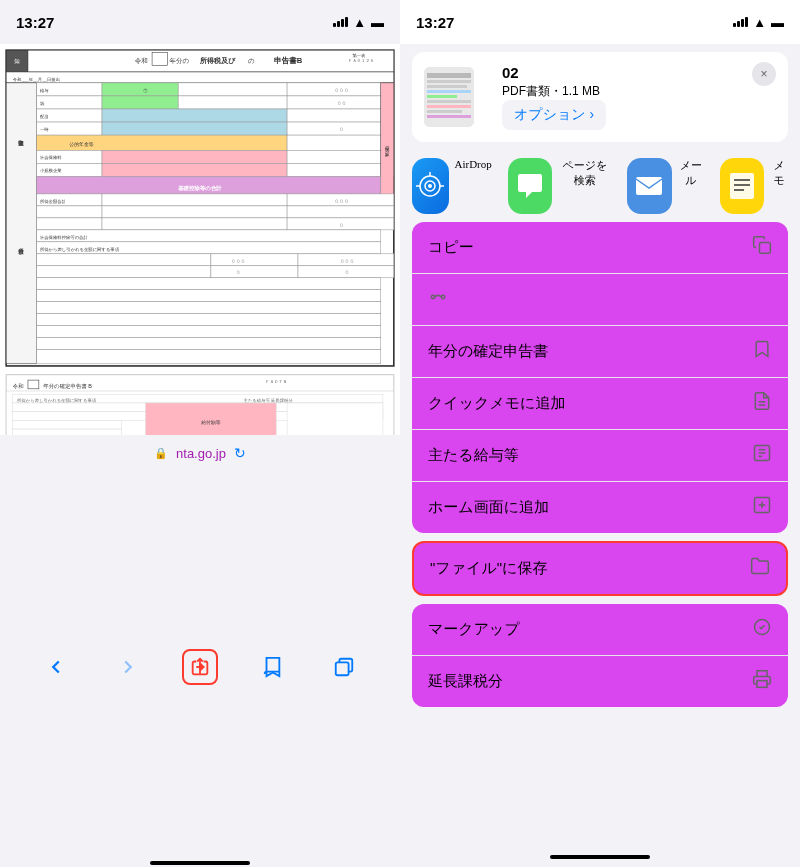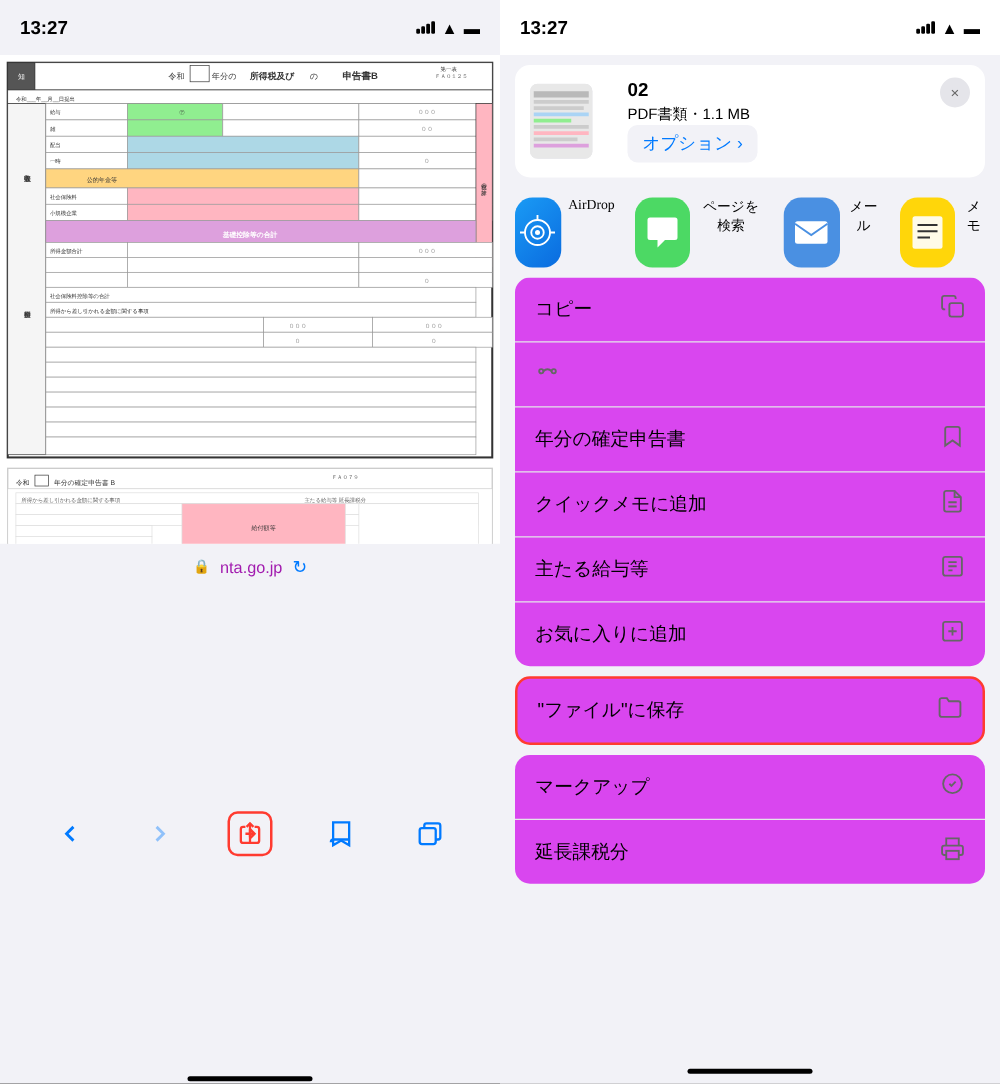--- a/index.html
+++ b/index.html
@@ -669,21 +669,21 @@
             <svg width="20" height="20" viewBox="0 0 24 24" fill="none" stroke="#666" stroke-width="1.8">
               <rect x="3" y="3" width="18" height="18" rx="2"></rect>
               <line x1="8" y1="8" x2="16" y2="8"></line>
               <line x1="8" y1="12" x2="16" y2="12"></line>
               <line x1="8" y1="16" x2="12" y2="16"></line>
             </svg>
           </span>
         </div>
 
         <div class="action-item">
-          <span class="action-label">お気に入りに追加</span>
+          <span class="action-label">ホーム画面に追加</span>
           <span class="action-icon">
             <svg width="20" height="20" viewBox="0 0 24 24" fill="none" stroke="#666" stroke-width="1.8">
               <rect x="3" y="3" width="18" height="18" rx="2"></rect>
               <line x1="12" y1="8" x2="12" y2="16"></line>
               <line x1="8" y1="12" x2="16" y2="12"></line>
             </svg>
           </span>
         </div>
       </div>
 

